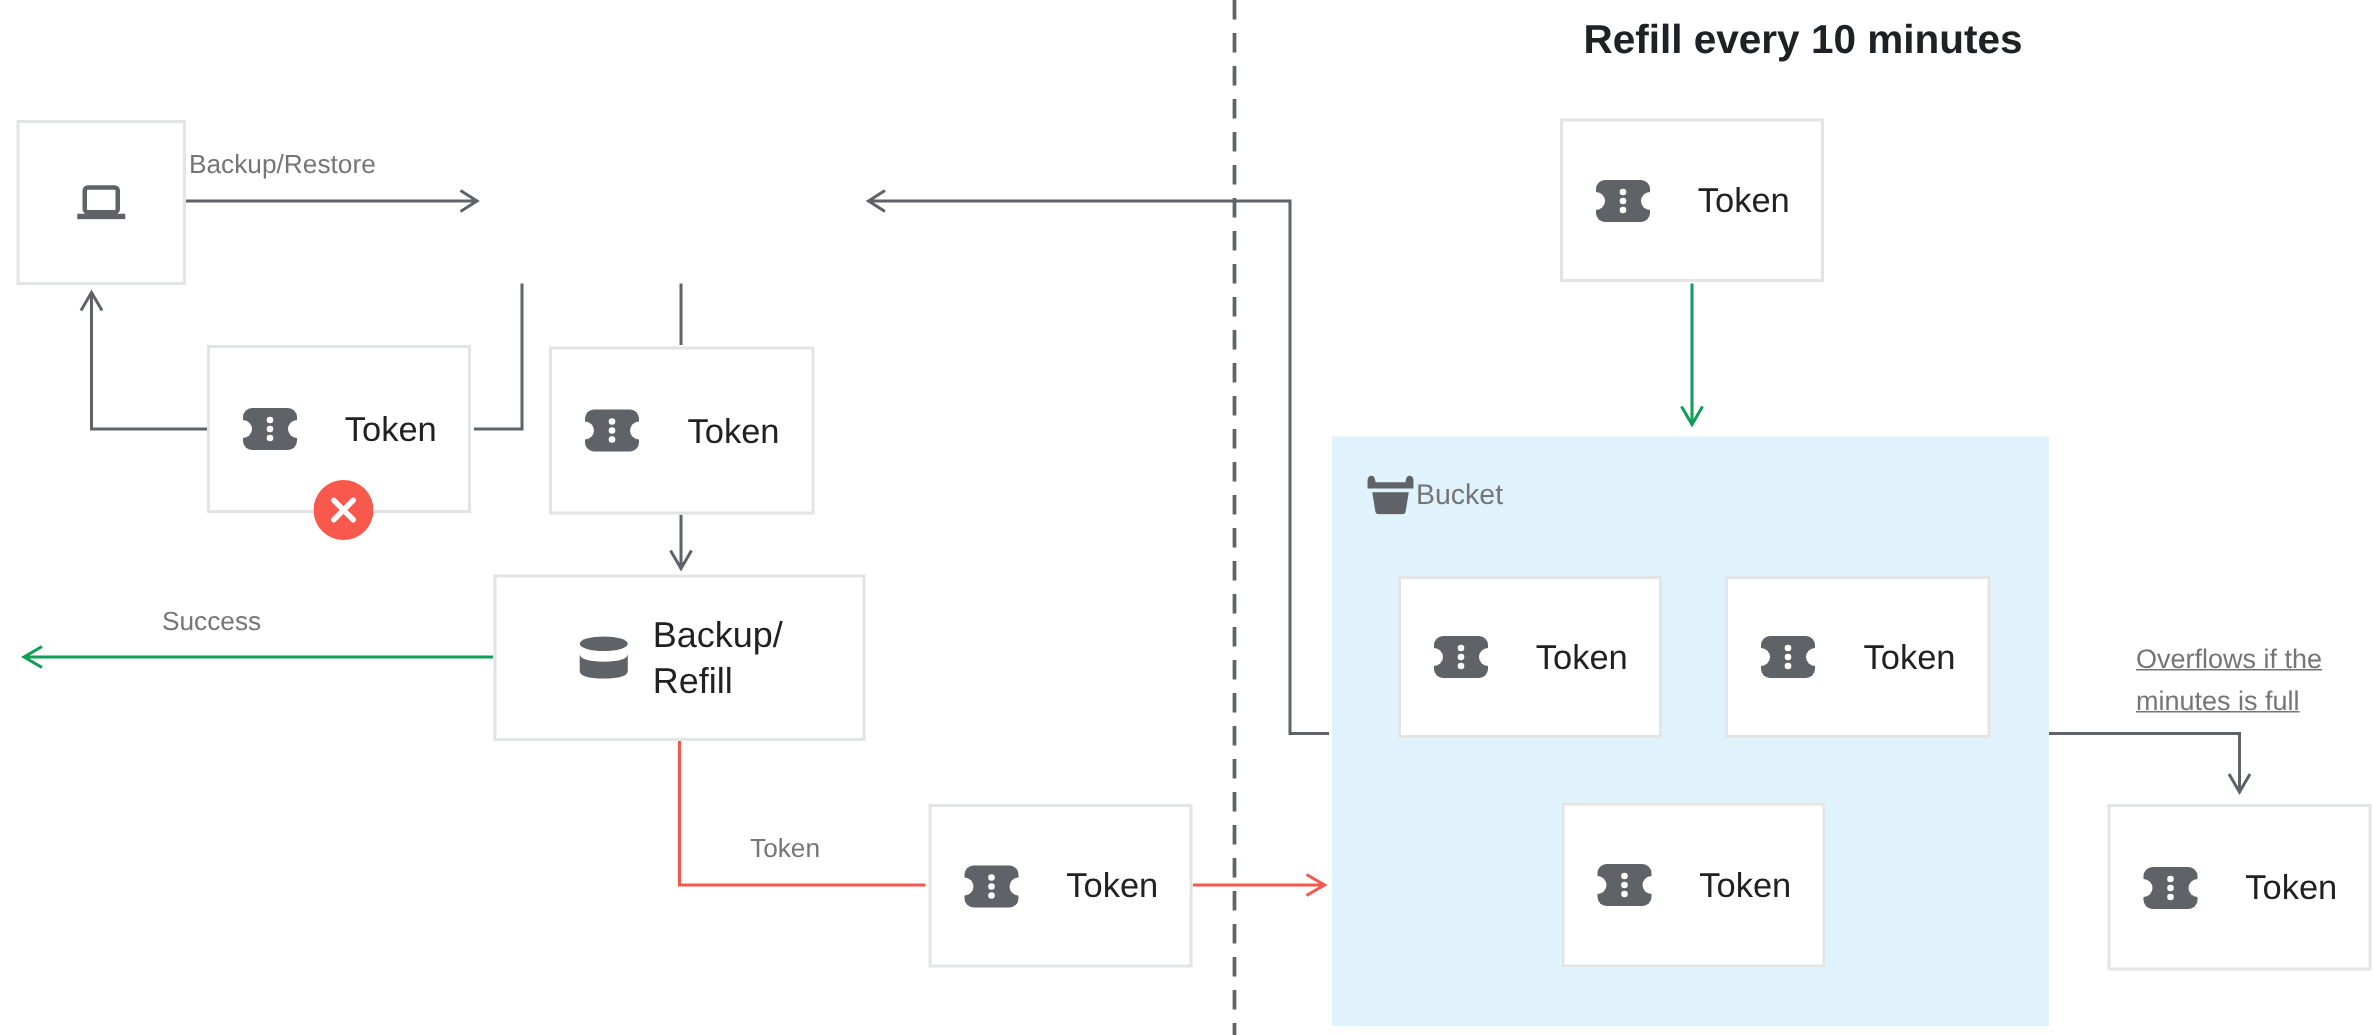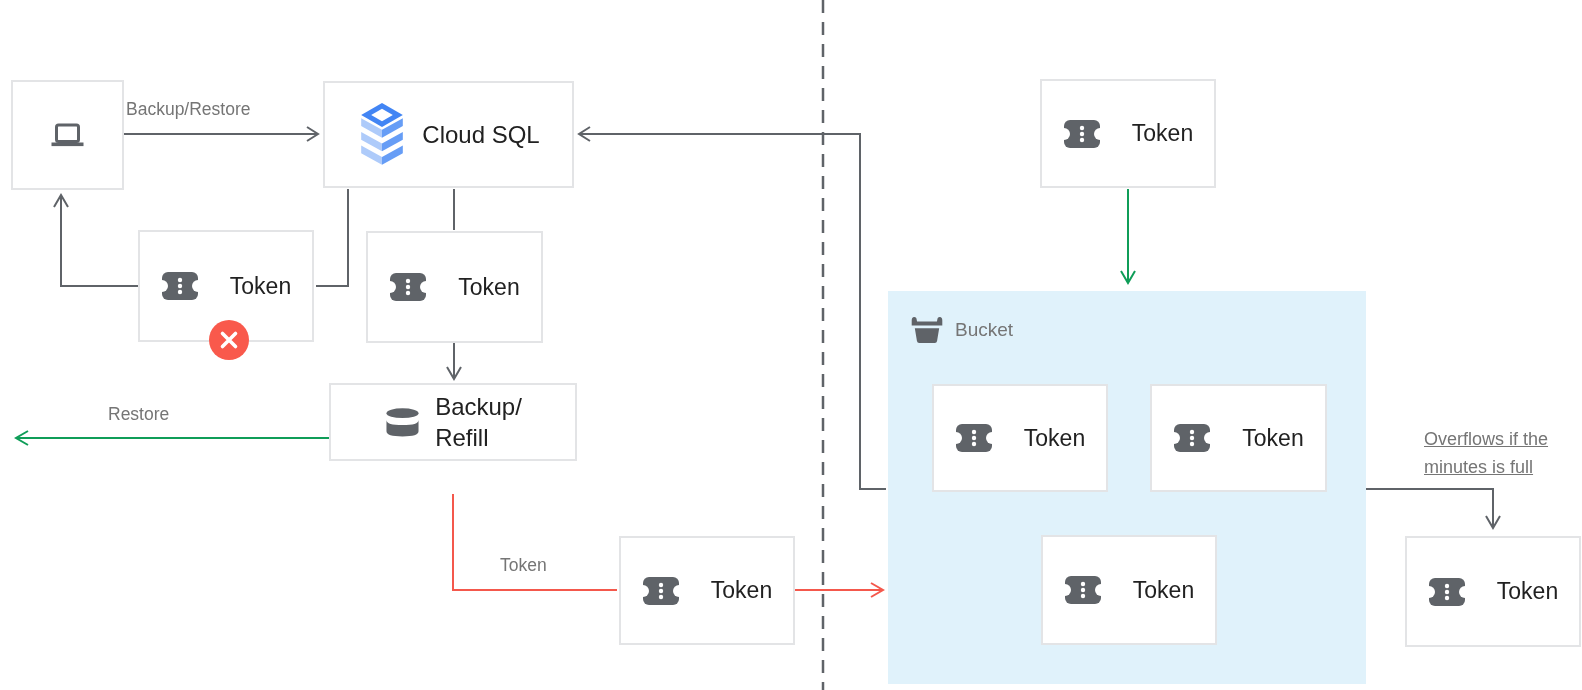--- a/index.html
+++ b/index.html
@@ -1,21 +1,21 @@
 <!DOCTYPE html>
 <html><head>
 <meta charset="utf-8">
 <style>
   * { margin:0; padding:0; box-sizing:border-box; }
   html,body { background:#ffffff; }
   body { font-family:"Liberation Sans","DejaVu Sans",sans-serif; color:#212121; }
   #canvas { position:relative; width:1582px; height:690px; background:#ffffff; overflow:hidden; }
 
   .bucket-region { position:absolute; left:888px; top:291px; width:478px; height:393px; background:#E0F2FB; }
-  .bucket-label { position:absolute; left:910px; top:313px; display:flex; align-items:center; gap:11px; }
+  .bucket-label { position:absolute; left:910px; top:313px; display:flex; align-items:center; }
   .bucket-label .blabel { font-size:19px; color:#757575; }
 
   svg.edges { position:absolute; left:0; top:0; width:1582px; height:690px; pointer-events:none; }
   svg.edges path { fill:none; stroke-linejoin:miter; }
   .gray-edge  { stroke:#5F6368; stroke-width:2; }
   .green-edge { stroke:#0F9D58; stroke-width:2; }
   .red-edge   { stroke:#F4584C; stroke-width:2; }
   .divider    { stroke:#5F6368; stroke-width:2.5; stroke-dasharray:13 9; }
 
   .node { position:absolute; background:#ffffff; border:2px solid #E3E4E6;
@@ -69,35 +69,20 @@
 
   <div class="node" style="left:11px;top:80px;width:113px;height:110px">
     <span class="icon">
       <svg width="37" height="27" viewBox="0 0 37 27">
         <rect x="7.5" y="3" width="22" height="16.5" rx="2" fill="none" stroke="#5F6368" stroke-width="3"></rect>
         <rect x="2.5" y="20.5" width="32" height="3.6" fill="#5F6368"></rect>
       </svg>
     </span>
   </div>
 
-  <div class="node cloudsql-node" style="left:323px;top:81px;width:251px;height:107px">
-    <span class="icon">
-      <svg width="50" height="64" viewBox="0 0 36 46">
-        <path d="M3 11 L18 19.3 L18 24.9 L3 16.6 Z" fill="#AECBFA"></path>
-        <path d="M18 19.3 L33 11 L33 16.6 L18 24.9 Z" fill="#669DF6"></path>
-        <path d="M3 20.8 L18 29.1 L18 34.7 L3 26.4 Z" fill="#AECBFA"></path>
-        <path d="M18 29.1 L33 20.8 L33 26.4 L18 34.7 Z" fill="#669DF6"></path>
-        <path d="M3 30.6 L18 38.9 L18 44.5 L3 36.2 Z" fill="#AECBFA"></path>
-        <path d="M18 38.9 L33 30.6 L33 36.2 L18 44.5 Z" fill="#669DF6"></path>
-        <path d="M18 0 L33 8.6 L18 17.2 L3 8.6 Z" fill="#4285F4"></path>
-        <path d="M18 4.1 L25.8 8.6 L18 13.1 L10.2 8.6 Z" fill="#ffffff"></path>
-      </svg>
-    </span>
-    <span class="biglabel">Cloud SQL</span>
-  </div>
 
   <div class="node token-node" style="left:138px;top:230px;width:176px;height:112px">
     <span class="icon">
       <svg width="38" height="30" viewBox="0 0 38 30">
         <rect x="1" y="1" width="36" height="28" rx="6" fill="#5F6368"></rect>
         <circle cx="1" cy="15" r="6" fill="#fff"></circle>
           <circle cx="37" cy="15" r="6" fill="#fff"></circle>
         <circle cx="19" cy="9" r="2.2" fill="#fff"></circle>
           <circle cx="19" cy="15" r="2.2" fill="#fff"></circle>
           <circle cx="19" cy="21" r="2.2" fill="#fff"></circle>
@@ -119,21 +104,21 @@
         <circle cx="1" cy="15" r="6" fill="#fff"></circle>
           <circle cx="37" cy="15" r="6" fill="#fff"></circle>
         <circle cx="19" cy="9" r="2.2" fill="#fff"></circle>
           <circle cx="19" cy="15" r="2.2" fill="#fff"></circle>
           <circle cx="19" cy="21" r="2.2" fill="#fff"></circle>
       </svg>
     </span>
     <span class="nlabel">Token</span>
   </div>
 
-  <div class="node backup-node" style="left:329px;top:383px;width:248px;height:78px">
+  <div class="node backup-node" style="left:329px;top:383px;width:248px;height:111px">
     <span class="icon">
       <svg width="37" height="29" viewBox="0 0 24 19">
         <ellipse cx="12" cy="3.4" rx="10.5" ry="3.2" fill="#5F6368"></ellipse>
         <path d="M1.5 7.8 L1.5 15.2 Q1.5 18.6 12 18.6 Q22.5 18.6 22.5 15.2 L22.5 7.8 Q22.5 11.2 12 11.2 Q1.5 11.2 1.5 7.8 Z" fill="#5F6368"></path>
       </svg>
     </span>
     <span class="biglabel two-line">
       <span style="display:block">Backup/</span>
       <span style="display:block">Refill</span>
     </span>
@@ -216,24 +201,25 @@
         <circle cx="1" cy="15" r="6" fill="#fff"></circle>
           <circle cx="37" cy="15" r="6" fill="#fff"></circle>
         <circle cx="19" cy="9" r="2.2" fill="#fff"></circle>
           <circle cx="19" cy="15" r="2.2" fill="#fff"></circle>
           <circle cx="19" cy="21" r="2.2" fill="#fff"></circle>
       </svg>
     </span>
     <span class="nlabel">Token</span>
   </div>
 
+  <div class="diagram-title">Refill every 10 minutes</div>
 
   <div class="edge-label" style="left:126px;top:99px;width:146px">Backup/Restore</div>
 
-  <div class="edge-label" style="left:108px;top:404px;width:124px">Restore</div>
+  <div class="edge-label" style="left:108px;top:404px;width:124px">Success</div>
 
   <div class="edge-label" style="left:500px;top:555px;width:76px">Token</div>
 
   <div class="overflow-label">
     <div>Overflows if the</div>
     <div>minutes is full</div>
   </div>
 
 </div>
 

